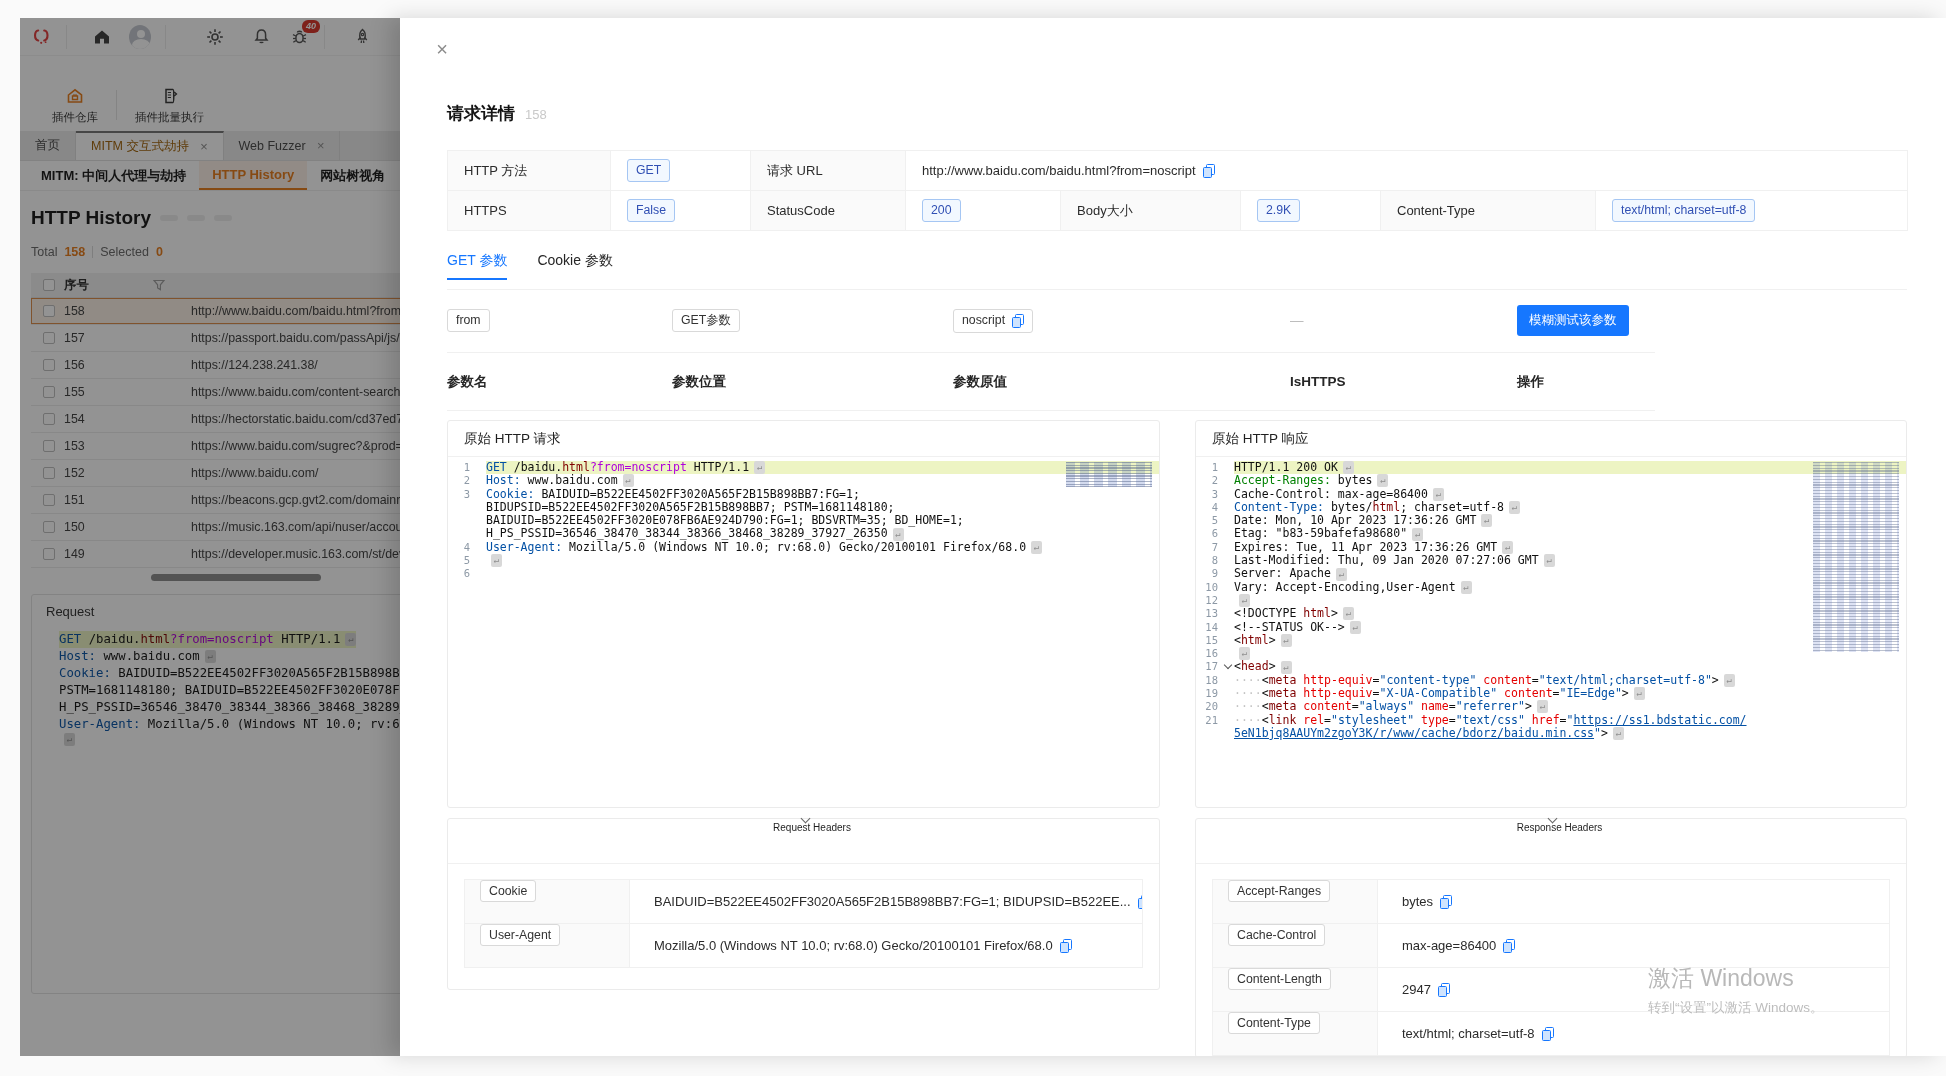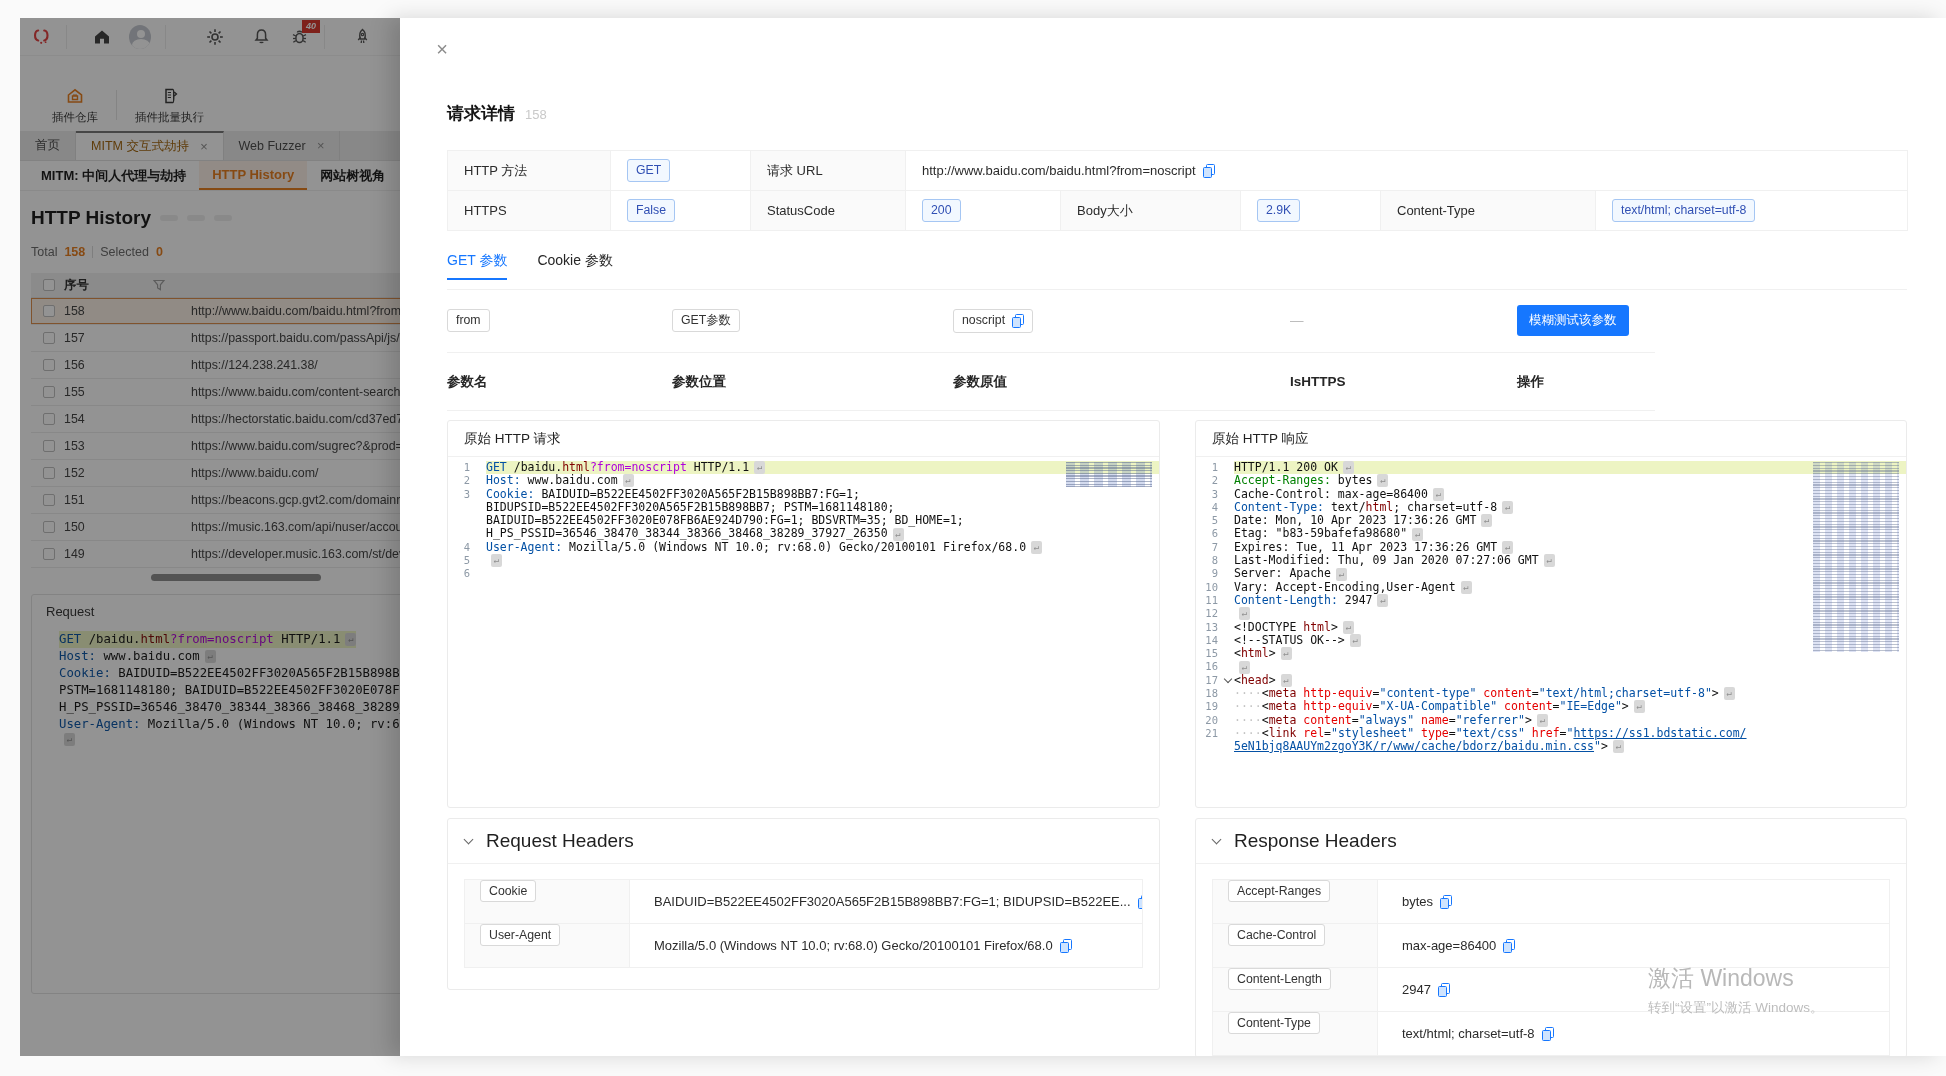--- a/index.html
+++ b/index.html
@@ -8,21 +8,21 @@
 
   
   .app { position:absolute; left:20px; top:18px; right:0; bottom:20px; background:#fff; overflow:hidden; z-index:1; }
 
   .topbar { height:38px; display:flex; align-items:center; background:#fff; border-bottom:1px solid #f2f2f2; }
   .tb-ic { display:inline-flex; align-items:center; justify-content:center; width:22px; height:22px; flex:none; }
   .tb-logo { margin-left:10px; }
   .i-home { margin-left:24px; } .i-user { margin-left:16px; } .i-gear { margin-left:38px; }
   .i-bell { margin-left:24px; } .i-bug { margin-left:16px; position:relative; } .i-rocket { margin-left:26px; } .i-help { margin-left:28px; }
   .vsep { width:1px; height:24px; background:#ececec; margin-left:14px; }
-  .badge { position:absolute; top:-6px; right:-10px; background:#d93026; color:#fff; font-size:9px; font-weight:700; border-radius:0; padding:1px 4px; line-height:1.25; }
+  .badge { position:absolute; top:-6px; right:-10px; background:#d93026; color:#fff; font-size:9px; font-weight:700; border-radius:6px; padding:1px 4px; line-height:1.25; }
   .i-help { width:17px; height:17px; border:1.6px solid #555; border-radius:50%; color:#555; font-size:11px; font-weight:700; }
   .i-help::before { content:"?"; }
   .avatar { width:24px; height:24px; border-radius:50%; background:#c3c7cf; position:relative; overflow:hidden; }
   .avatar::before { content:""; position:absolute; left:8px; top:5px; width:8px; height:8px; border-radius:50%; background:#fff; }
   .avatar::after  { content:""; position:absolute; left:3px; top:14px; width:18px; height:12px; border-radius:50%; background:#fff; }
 
   .menubar { display:flex; gap:27px; align-items:center; height:26px; padding-left:22px; font-size:13px; font-weight:600; color:#262626; background:#fff; }
   .menu-item { cursor:pointer; white-space:nowrap; }
   .menu-item.active { color:#e87a17; }
 
@@ -116,21 +116,21 @@
   .mm-req { height:25px; background:
     repeating-linear-gradient(180deg, rgba(90,105,140,.5) 0 1.2px, transparent 1.2px 2.7px),
     repeating-linear-gradient(90deg, rgba(80,110,190,.25) 0 9px, rgba(0,0,0,0) 9px 14px); }
   .mm-res { height:190px; background:
     repeating-linear-gradient(180deg, rgba(95,108,140,.42) 0 1.2px, transparent 1.2px 2.8px),
     repeating-linear-gradient(90deg, rgba(90,115,200,.2) 0 7px, rgba(0,0,0,0) 7px 12px); }
 
   .collapse { position:absolute; border:1px solid #ebebeb; border-radius:3px; background:#fff; }
   .reqh { left:47px; top:800px; width:713px; height:172px; }
   .resh { left:795px; top:800px; width:712px; height:240px; }
-  .col-h { height:45px; display:flex; align-items:center; padding-left:17px; font-size:19px; color:#1f1f1f; border-bottom:1px solid #f0f0f0; cursor:pointer; }
+  .col-h { height:45px; display:flex; align-items:center; padding-left:17px; font-size:10px; color:#1f1f1f; border-bottom:1px solid #f0f0f0; cursor:pointer;flex-direction:column; }
   .chev { width:7px; height:7px; border-right:1.4px solid #666; border-bottom:1.4px solid #666; transform:rotate(45deg); display:inline-block; margin-right:14px; margin-top:-4px; }
   .col-b { padding:15px 16px 0; }
   .kv { border:1px solid #f0f0f0; border-bottom:none; }
   .kvrow { display:flex; border-bottom:1px solid #f0f0f0; height:44px; }
   .kcell { width:165px; flex:none; background:#fafafa; display:flex; align-items:flex-start; padding-left:15px; border-right:1px solid #f0f0f0; }
   .vcell { flex:1;  display:flex; align-items:center; padding-left:24px; font-size:13px; color:#2b2b2b; overflow:hidden; white-space:nowrap; }
 
   .tag { display:inline-flex; align-items:center; border:1px solid #d9d9d9; background:#fff; border-radius:3px; padding:4px 8px; font-size:12.3px; color:#333; line-height:1; white-space:nowrap; }
   .tag.blue { border-color:#a5c6f3; background:#f2f8ff; color:#3150b4; }
 
@@ -563,21 +563,21 @@
           </div>
           <div class="cline">
             <span class="ln">3</span>
             <span class="fold"></span>
             <span class="ctext"><span class="c0">Cache-Control: max-age=86400</span></span>
             <span class="ret"></span>
           </div>
           <div class="cline">
             <span class="ln">4</span>
             <span class="fold"></span>
-            <span class="ctext"><span class="ck">Content-Type:</span><span class="c0"> text/</span><span class="ct">html</span><span class="c0">; charset=utf-8</span></span>
+            <span class="ctext"><span class="ck">Content-Type:</span><span class="c0"> bytes/</span><span class="ct">html</span><span class="c0">; charset=utf-8</span></span>
             <span class="ret"></span>
           </div>
           <div class="cline">
             <span class="ln">5</span>
             <span class="fold"></span>
             <span class="ctext"><span class="c0">Date: Mon, 10 Apr 2023 17:36:26 GMT</span></span>
             <span class="ret"></span>
           </div>
           <div class="cline">
             <span class="ln">6</span>
@@ -600,26 +600,20 @@
           <div class="cline">
             <span class="ln">9</span>
             <span class="fold"></span>
             <span class="ctext"><span class="c0">Server: Apache</span></span>
             <span class="ret"></span>
           </div>
           <div class="cline">
             <span class="ln">10</span>
             <span class="fold"></span>
             <span class="ctext"><span class="c0">Vary: Accept-Encoding,User-Agent</span></span>
-            <span class="ret"></span>
-          </div>
-          <div class="cline">
-            <span class="ln">11</span>
-            <span class="fold"></span>
-            <span class="ctext"><span class="ck">Content-Length:</span><span class="c0"> 2947</span></span>
             <span class="ret"></span>
           </div>
           <div class="cline">
             <span class="ln">12</span>
             <span class="fold"></span>
             <span class="ctext"></span>
             <span class="ret"></span>
           </div>
           <div class="cline">
             <span class="ln">13</span>

